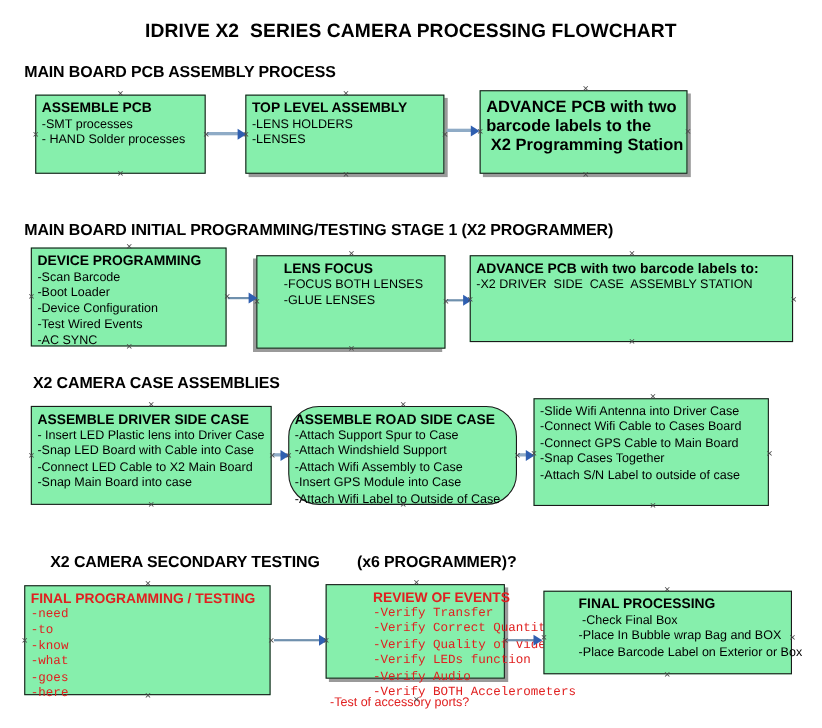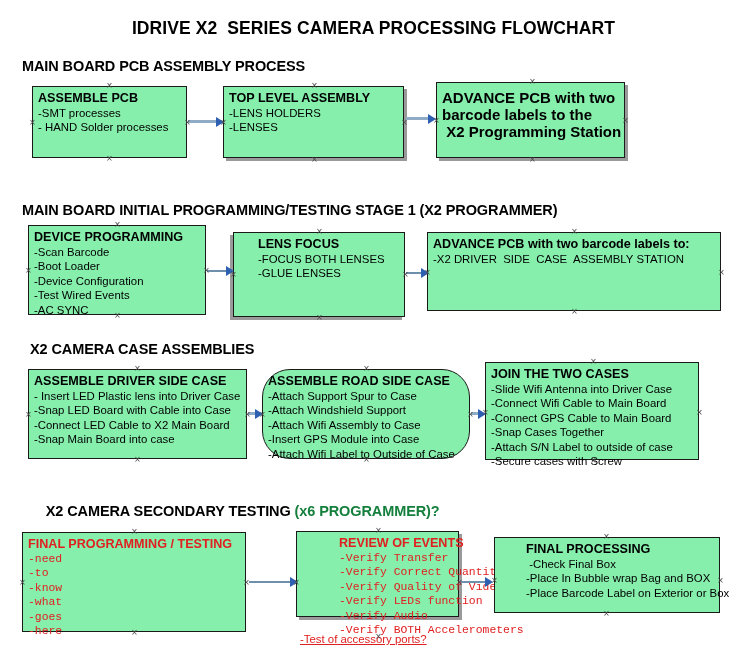--- a/index.html
+++ b/index.html
@@ -34,21 +34,21 @@
     letter-spacing: 0.1px;
     white-space: pre;
   }
   .section-title {
     position: absolute;
     font-size: 14.5px;
     font-weight: bold;
     letter-spacing: -0.1px;
     white-space: pre;
   }
-  .section-title .accent { color: #15803d; }
+  .section-title .accent { color: #000000; margin-left: 30px; }
 
   
   .fc-box {
     position: absolute;
     box-sizing: border-box;
     background: #86efac;
     border: 1.3px solid #1a1a1a;
     padding: 4px 5px 0 5px;
     overflow: visible;
   }
@@ -222,27 +222,25 @@
   <div class="fc-box" style="left:262px; top:369px; width:208px; height:90px;border-radius:28px;">
     <div class="bx-title">ASSEMBLE ROAD SIDE CASE</div>
     <div class="bx-line">-Attach Support Spur to Case</div>
     <div class="bx-line">-Attach Windshield Support</div>
     <div class="bx-line">-Attach Wifi Assembly to Case</div>
     <div class="bx-line">-Insert GPS Module into Case</div>
     <div class="bx-line">-Attach Wifi Label to Outside of Case</div>
   </div>
 
   <div class="fc-box" style="left:485px; top:362px; width:214px; height:98px;">
-    <div class="bx-title">JOIN THE TWO CASES</div>
     <div class="bx-line">-Slide Wifi Antenna into Driver Case</div>
-    <div class="bx-line">-Connect Wifi Cable to Main Board</div>
+    <div class="bx-line">-Connect Wifi Cable to Cases Board</div>
     <div class="bx-line">-Connect GPS Cable to Main Board</div>
     <div class="bx-line">-Snap Cases Together</div>
     <div class="bx-line">-Attach S/N Label to outside of case</div>
-    <div class="bx-line">-Secure cases with Screw</div>
   </div>
 
   <div class="conn" style="left:248px; top:412px; width:8px;">
       <i class="head"></i>
     </div>
   <div class="conn" style="left:471px; top:412px; width:8px;">
       <i class="head"></i>
     </div>
 
   <div class="hx" style="left:133px; top:364px;"></div>
@@ -274,21 +272,21 @@
 
   <div class="fc-box red shadow-br" style="left:296px; top:531px; width:163px; height:86px;padding-left:42px;">
     <div class="bx-title">REVIEW OF EVENTS</div>
     <div class="bx-line">-Verify Transfer</div>
     <div class="bx-line">-Verify Correct Quantity</div>
     <div class="bx-line">-Verify Quality of Video</div>
     <div class="bx-line">-Verify LEDs function</div>
     <div class="bx-line">-Verify Audio</div>
     <div class="bx-line">-Verify BOTH Accelerometers</div>
   </div>
-  <div class="spill" style="left:300px; top:632px;text-decoration:underline;">-Test of accessory ports?</div>
+  <div class="spill" style="left:300px; top:632px;">-Test of accessory ports?</div>
 
   <div class="fc-box" style="left:494px; top:537px; width:226px; height:76px;padding-left:31px;">
     <div class="bx-title">FINAL PROCESSING</div>
     <div class="bx-line"> -Check Final Box</div>
     <div class="bx-line">-Place In Bubble wrap Bag and BOX</div>
     <div class="bx-line">-Place Barcode Label on Exterior or Box</div>
   </div>
 
   <div class="conn thin" style="left:249px; top:581px; width:42px;">
       <i class="head"></i>

